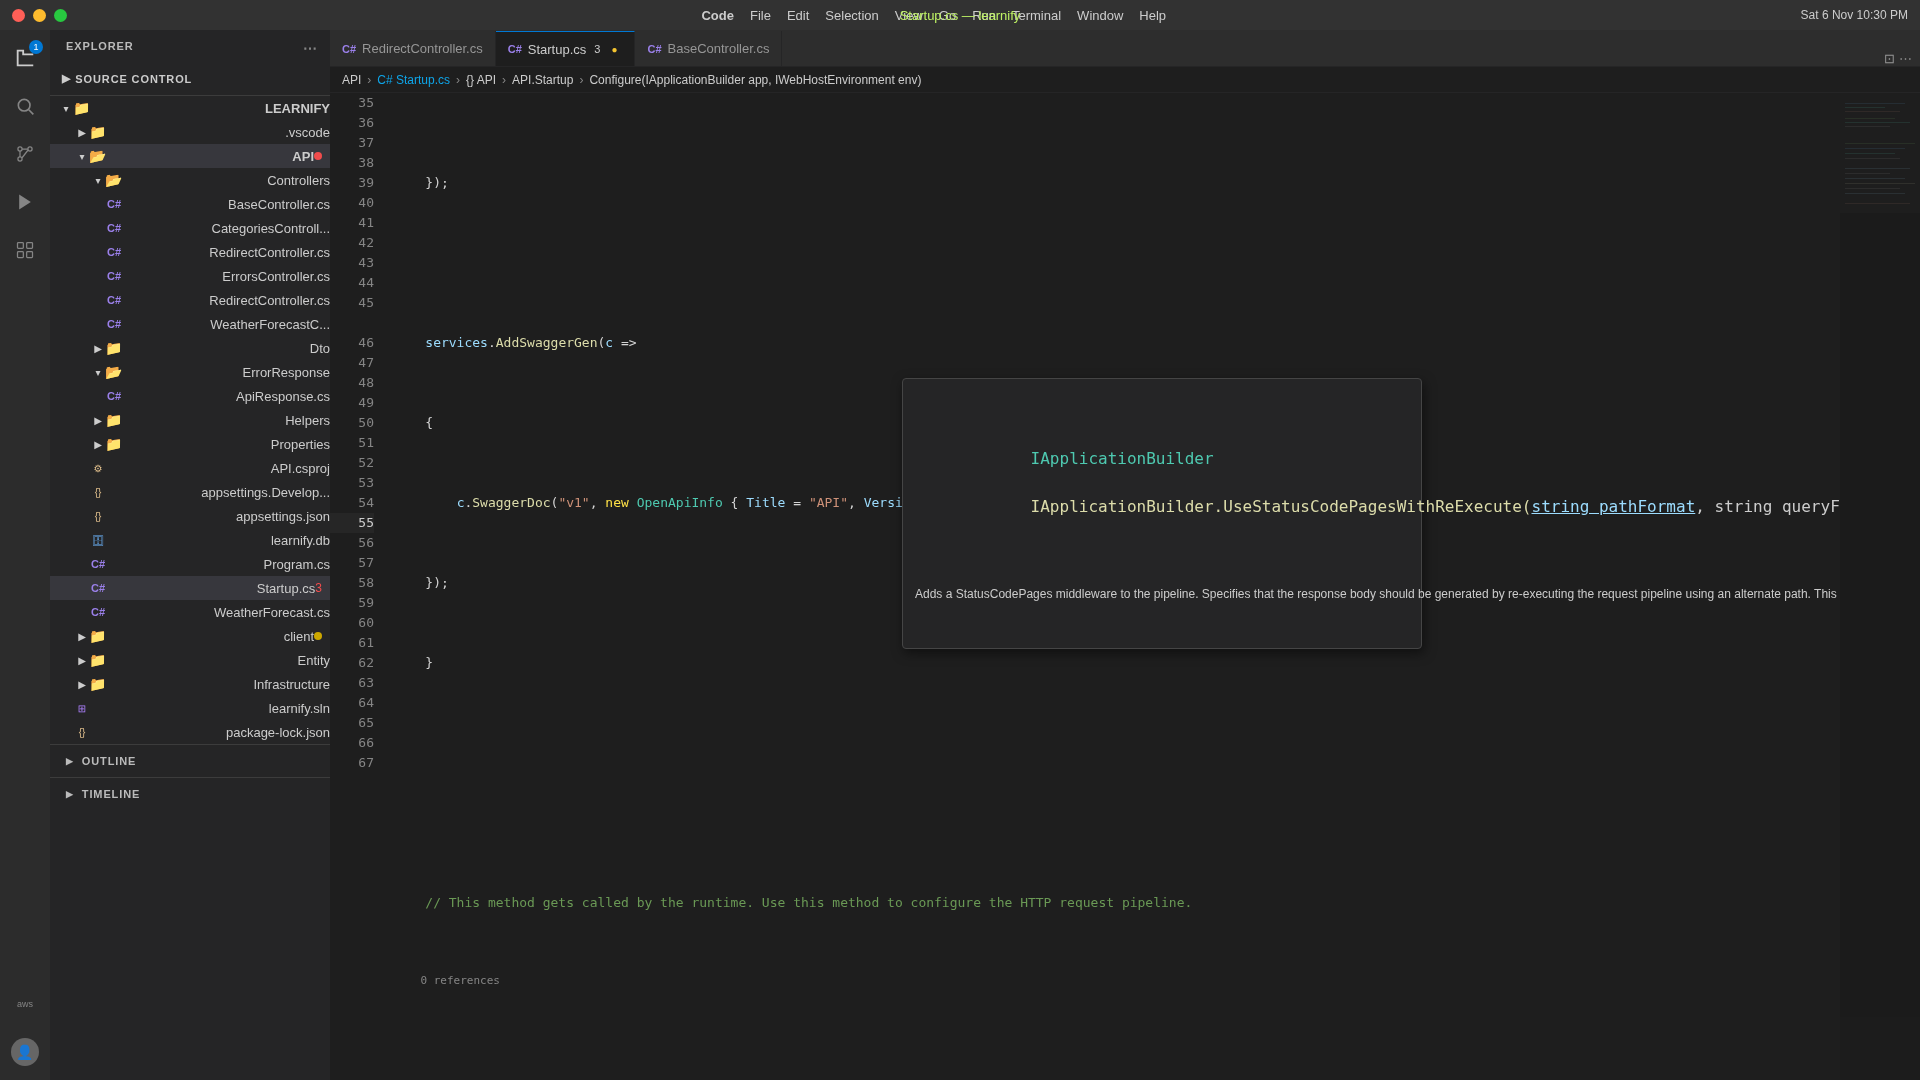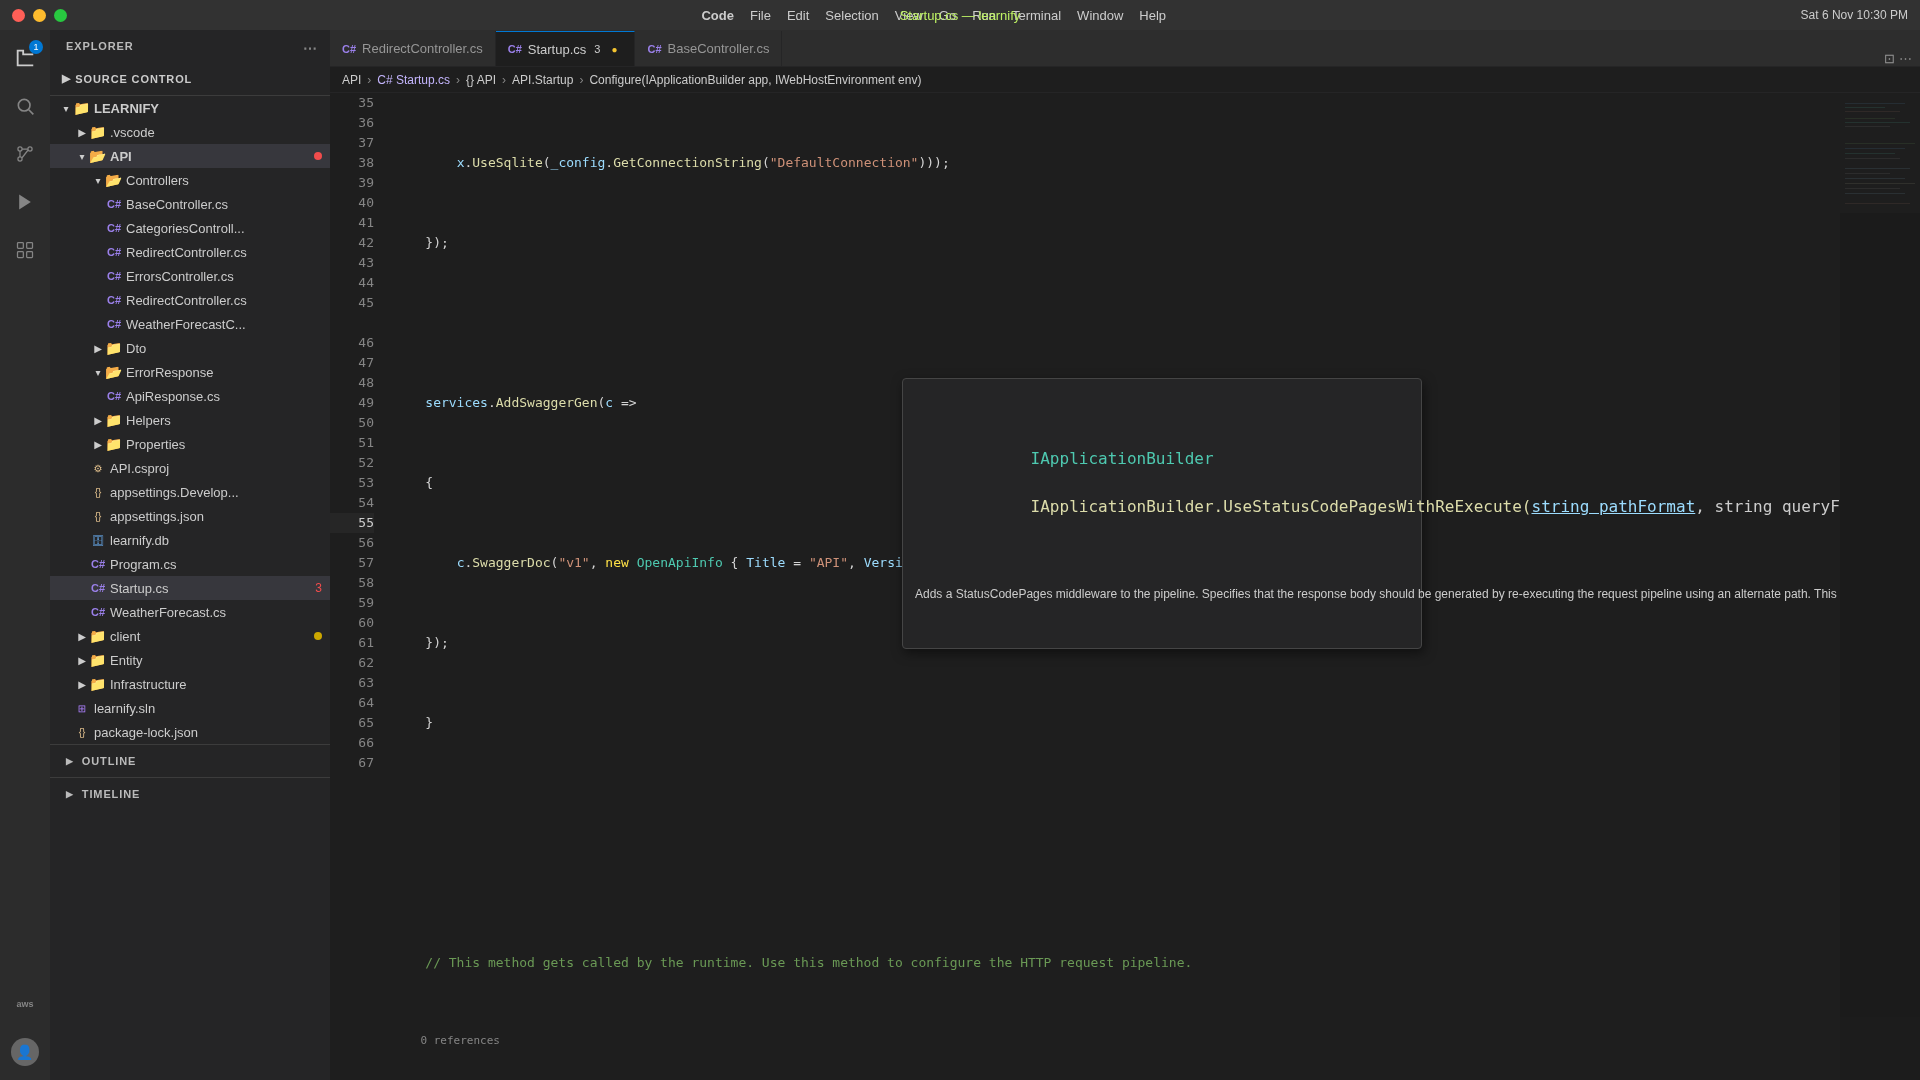--- a/index.html
+++ b/index.html
@@ -101,21 +101,20 @@
       align-items: center;
       justify-content: center;
     }
     .activity-bottom {
       margin-top: auto;
       display: flex;
       flex-direction: column;
       align-items: center;
       gap: 8px;
       padding-bottom: 8px;
-      font-weight: bold;
     }
     .aws-label {
       font-size: 9px;
       color: #858585;
       text-align: center;
     }
 
     
     .sidebar {
       width: 280px;
@@ -166,20 +165,21 @@
       display: inline-flex;
       align-items: center;
       justify-content: center;
       margin-right: 4px;
       flex-shrink: 0;
     }
     .tree-label {
       flex: 1;
       overflow: hidden;
       text-overflow: ellipsis;
+      text-align: right;
     }
     .tree-badge {
       margin-right: 8px;
       color: #f14c4c;
       font-size: 12px;
     }
     .tree-dot {
       width: 8px; height: 8px;
       border-radius: 50%;
       background: #f14c4c;
@@ -690,21 +690,21 @@
       </div>
       <div class="tab-actions">
         <span style="color:#969696; cursor:pointer;">⊡</span>
         <span style="color:#969696; cursor:pointer;">⋯</span>
       </div>
     </div>
 
     <div class="breadcrumb">
       <span class="breadcrumb-item folder">API</span>
       <span class="breadcrumb-sep">›</span>
-      <span class="breadcrumb-item" style="color:#c4b5fd;">C# Startup.cs</span>
+      <span class="breadcrumb-item" style="color:#0ea5e9;">C# Startup.cs</span>
       <span class="breadcrumb-sep">›</span>
       <span class="breadcrumb-item">{} API</span>
       <span class="breadcrumb-sep">›</span>
       <span class="breadcrumb-item">API.Startup</span>
       <span class="breadcrumb-sep">›</span>
       <span class="breadcrumb-item">Configure(IApplicationBuilder app, IWebHostEnvironment env)</span>
     </div>
 
     <div class="editor-main-row">
 
@@ -740,21 +740,20 @@
         <span class="line-number">62</span>
         <span class="line-number">63</span>
         <span class="line-number">64</span>
         <span class="line-number">65</span>
         <span class="line-number">66</span>
         <span class="line-number">67</span>
       </div>
 
       <div class="code-area" style="position:relative;">
         
-        <span class="code-line">        <span class="var">x</span><span class="op">.</span><span class="fn">UseSqlite</span><span class="op">(</span><span class="var">_config</span><span class="op">.</span><span class="fn">GetConnectionString</span><span class="op">(</span><span class="str">"DefaultConnection"</span><span class="op">)));</span></span>
         
         <span class="code-line">    <span class="op">});</span></span>
         
         <span class="code-line"></span>
         
         <span class="code-line">    <span class="var">services</span><span class="op">.</span><span class="fn">AddSwaggerGen</span><span class="op">(</span><span class="var">c</span> <span class="op">=&gt;</span></span>
         
         <span class="code-line">    <span class="op">{</span></span>
         
         <span class="code-line">        <span class="var">c</span><span class="op">.</span><span class="fn">SwaggerDoc</span><span class="op">(</span><span class="str">"v1"</span><span class="op">,</span> <span class="kw">new</span> <span class="type">OpenApiInfo</span> <span class="op">{</span> <span class="var">Title</span> <span class="op">=</span> <span class="str">"API"</span><span class="op">,</span> <span class="var">Version</span> <span class="op">=</span> <span class="str">"v1"</span> <span class="op">});</span></span>

